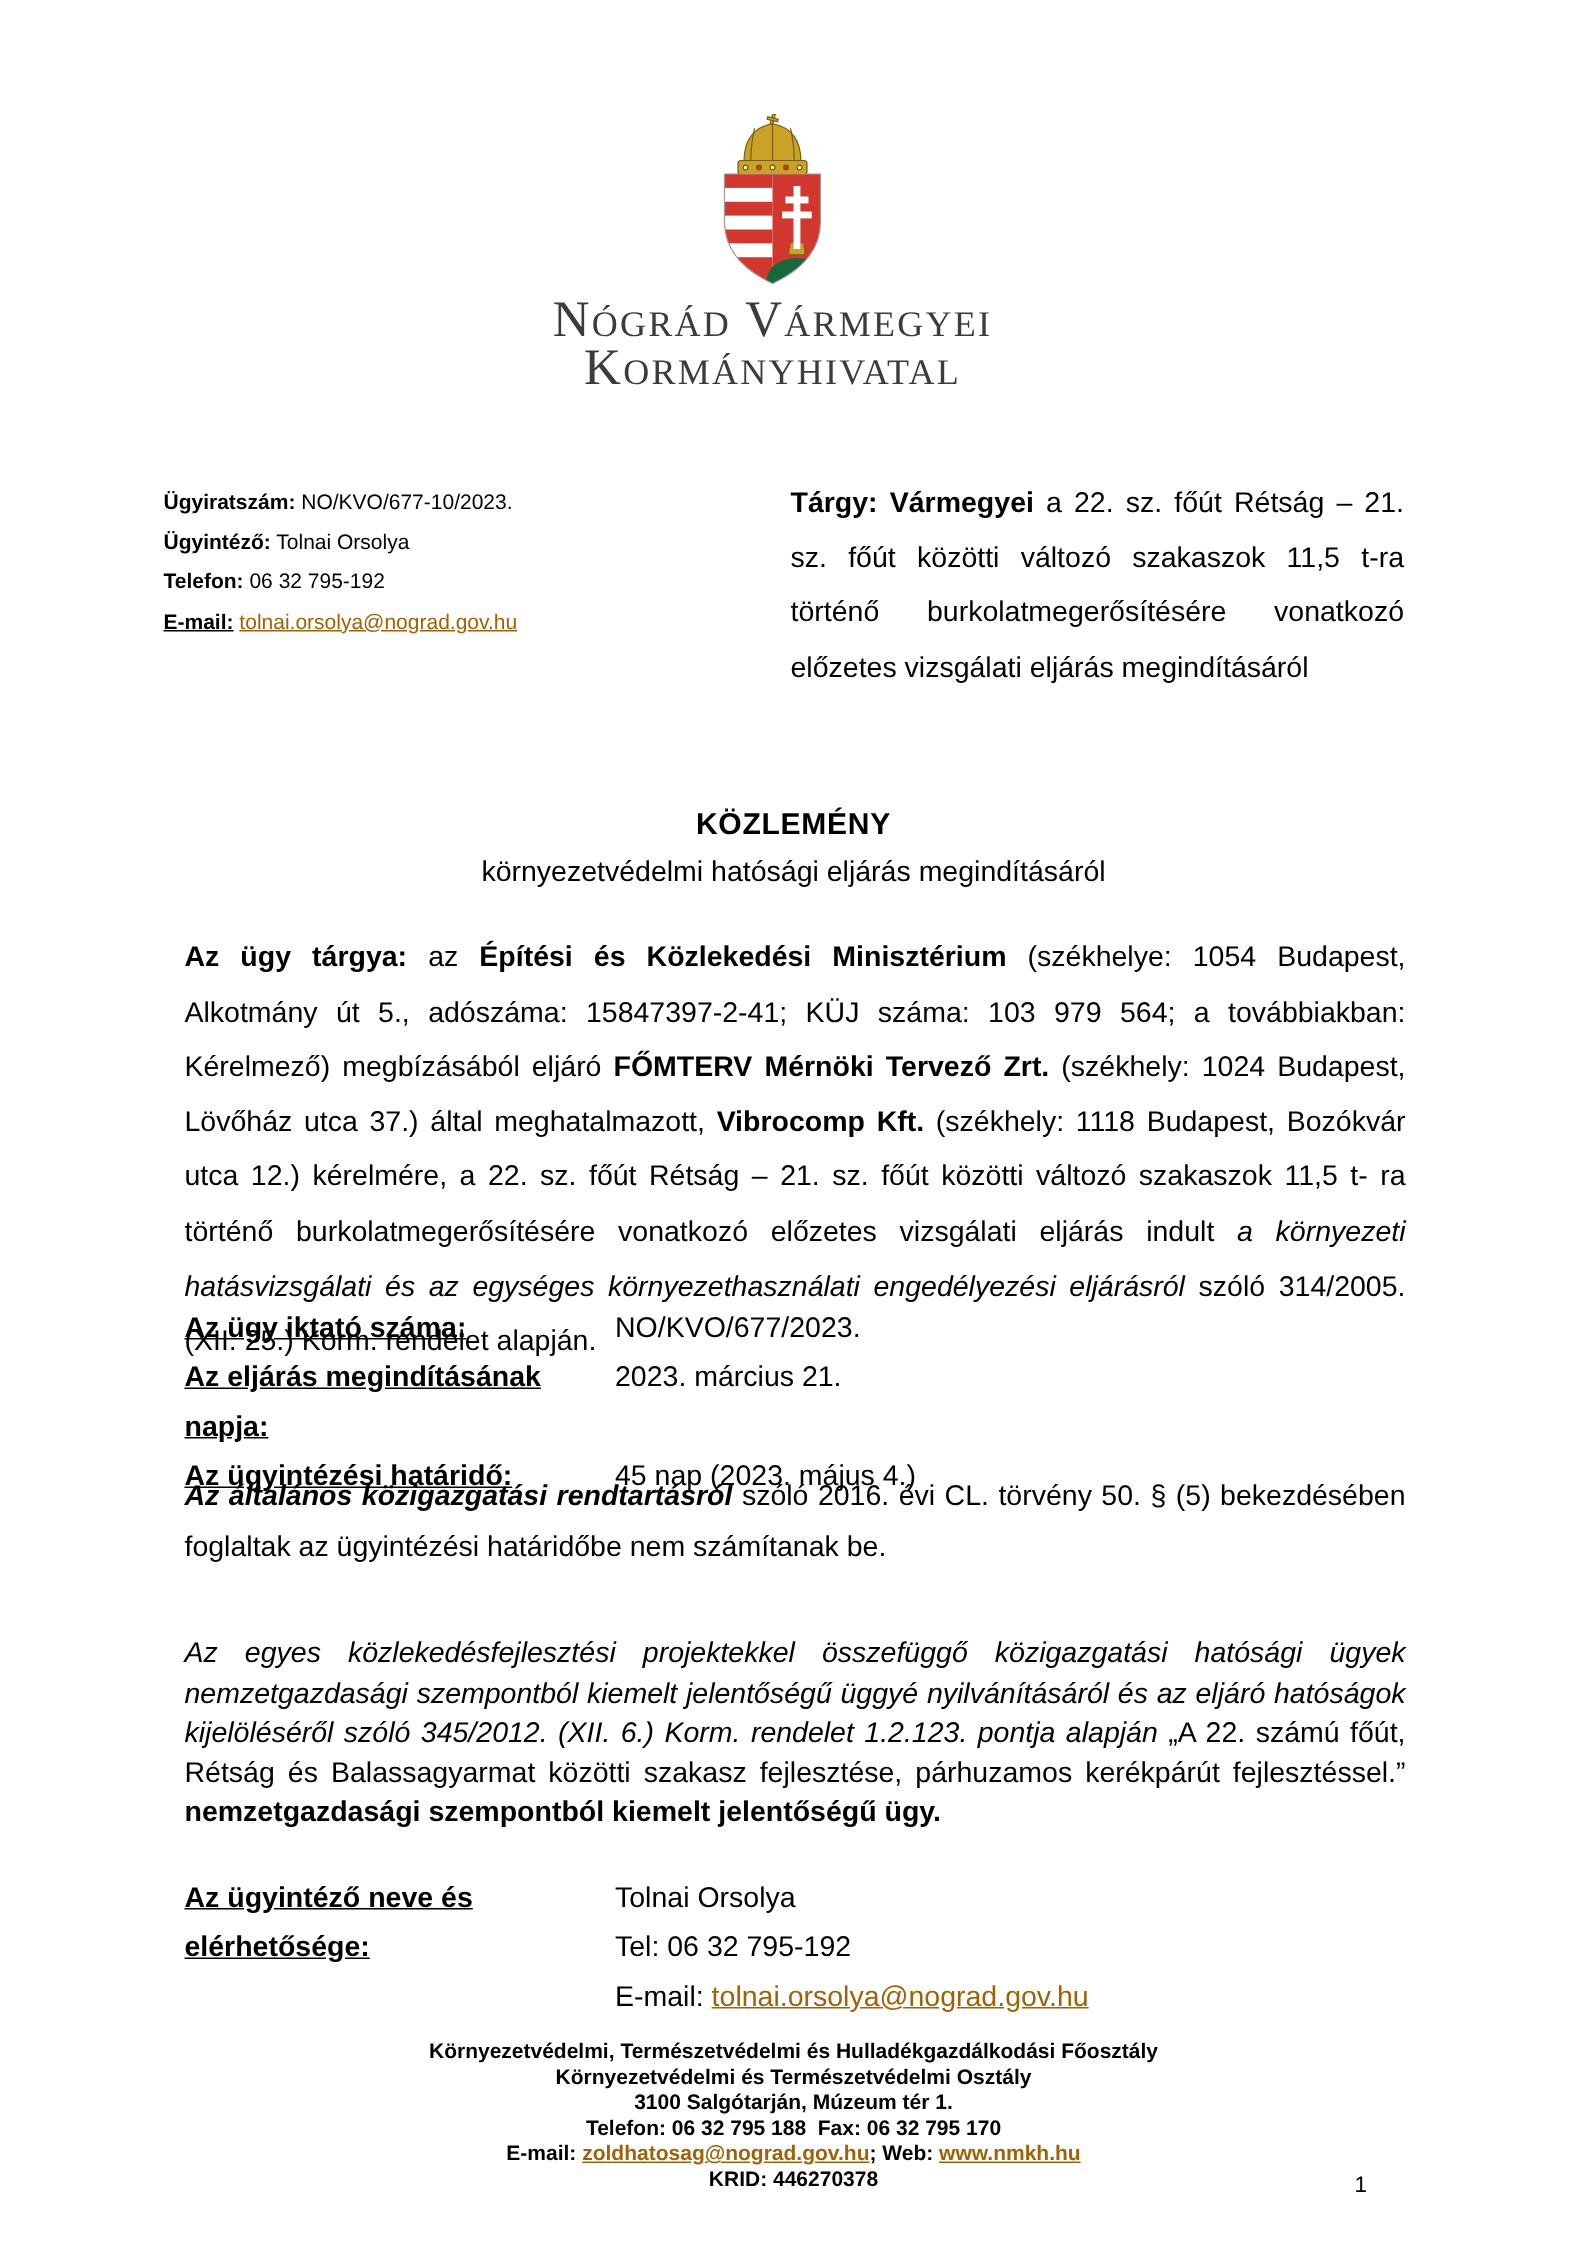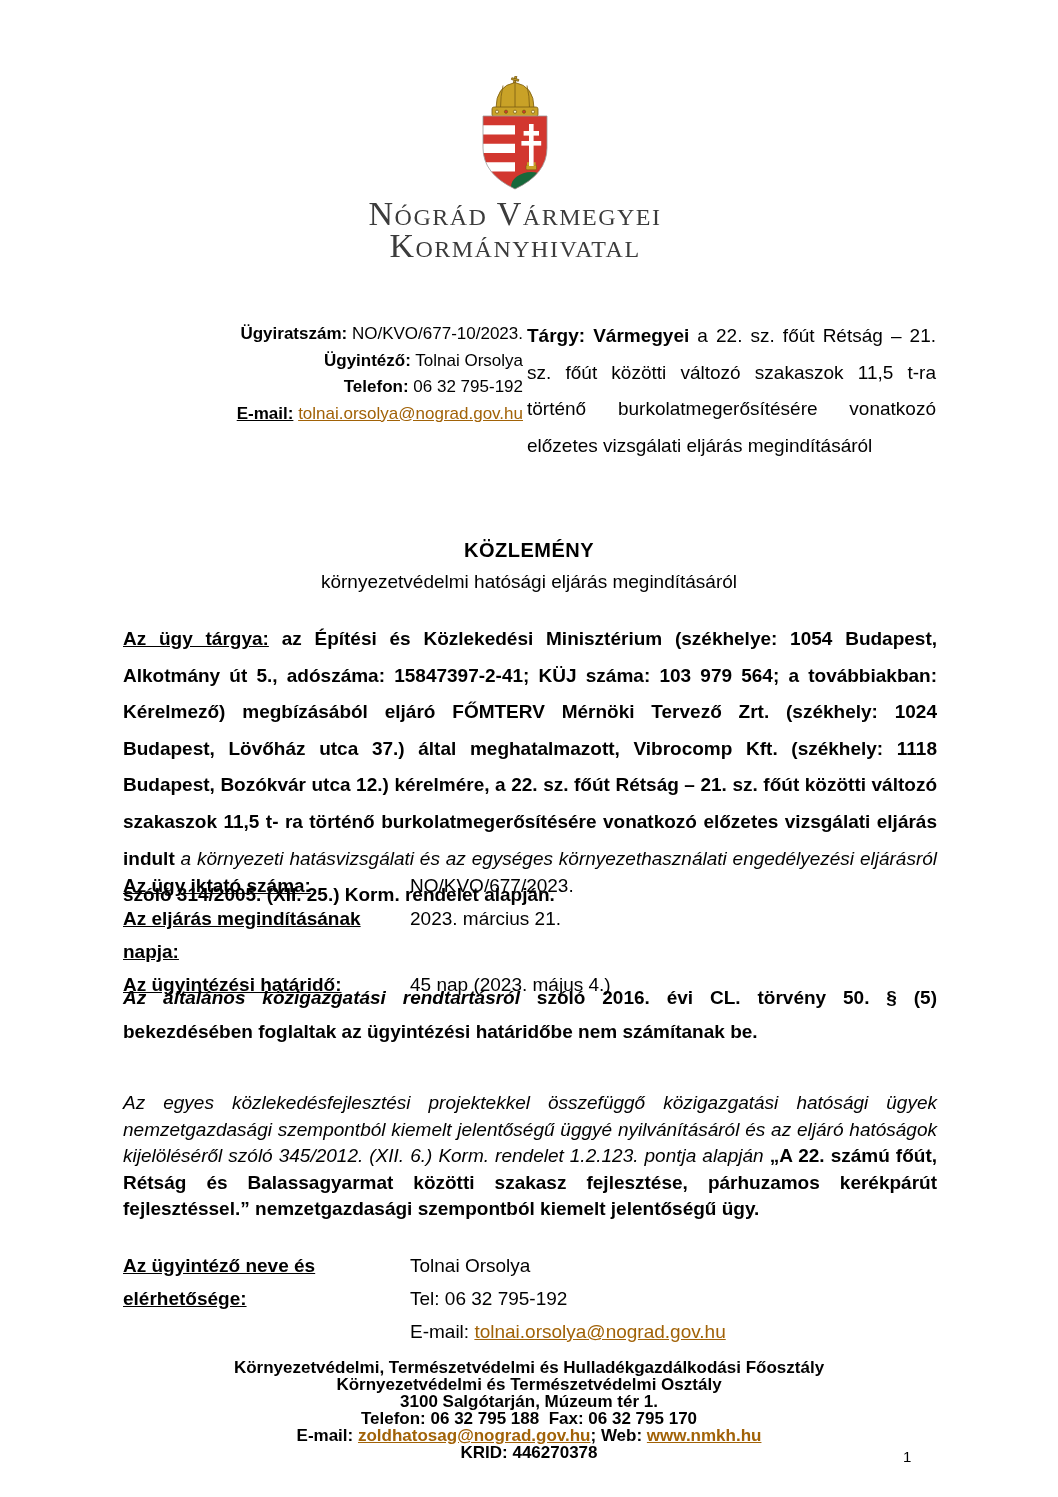--- a/index.html
+++ b/index.html
@@ -8,55 +8,55 @@
     font-family:"Liberation Sans","DejaVu Sans",sans-serif;color:#000;
     overflow:hidden;
     padding-left:12px;
   }
   
   .letterhead{position:absolute;top:76px;left:-14px;width:1058px;text-align:center;}
   .crest{display:block;margin:0 auto 8px auto;}
   .org{font-family:"Liberation Serif","DejaVu Serif",serif;font-variant:small-caps;
        color:#3c3c3c;letter-spacing:1.5px;font-size:34px;line-height:32px;font-weight:400;}
   
-  .meta{position:absolute;top:321px;left:123px;width:400px;font-size:17px;line-height:26.5px;text-align:right;}
+  .meta{position:absolute;top:321px;left:109px;width:400px;font-size:14px;line-height:26.5px;}
   .meta .lbl{font-weight:700;}
   .meta .lbl.u{text-decoration:underline;}
   
   .subject{position:absolute;top:318px;left:527px;width:409px;font-size:19px;
            line-height:36.6px;text-align:justify;text-align-last:left;}
   .subject .lbl{font-weight:700;}
   
   .doc-title{position:absolute;top:539px;left:0;width:1058px;text-align:center;
              font-size:20px;font-weight:700;letter-spacing:0.5px;}
   .doc-subtitle{position:absolute;top:571px;left:0;width:1058px;text-align:center;font-size:19px;}
   
   .para{position:absolute;left:123px;width:814px;font-size:19px;text-align:justify;text-align-last:left;}
   .p1{top:621px;line-height:36.6px;}
   .p2{top:981px;line-height:34px;}
   .p3{top:1090px;line-height:26.5px;}
-  .rn{font-weight:700;font-style:normal;}
+  .rn{font-weight:400;font-style:normal;}
   .rb{font-weight:700;}
   .ri{font-style:italic;}
   .rbi{font-weight:700;font-style:italic;}
-  .rbu{font-weight:700;text-decoration:underline;}
+  .rbu{font-weight:700;}
   
   .kv{position:absolute;top:869px;left:123px;width:814px;font-size:19px;line-height:33px;}
   .kv-row{display:flex;}
   .kv-label{width:287px;flex:0 0 287px;font-weight:700;text-decoration:underline;}
   .kv-value{flex:1;}
   
   .officer{position:absolute;top:1249px;left:123px;width:814px;font-size:19px;line-height:33px;display:flex;}
   .officer .kv-label{width:287px;flex:0 0 287px;}
   .officer .col{flex:1;}
   
   a.link{color:#a16207;text-decoration:underline;cursor:pointer;}
   
   .footer{position:absolute;top:1359px;left:0;width:1058px;text-align:center;
-          font-size:17px;line-height:17px;font-weight:700;}
+          font-size:14px;line-height:17px;font-weight:700;}
   .footer .pre{white-space:pre-wrap;}
   .page-num{position:absolute;top:1448px;left:903px;font-size:15px;font-weight:400;}
 </style>
 </head>
 <body>
 
 <div class="page">
 
   <div class="letterhead">
     <svg class="crest" width="66" height="114" viewBox="0 0 66 114" xmlns="http://www.w3.org/2000/svg">

